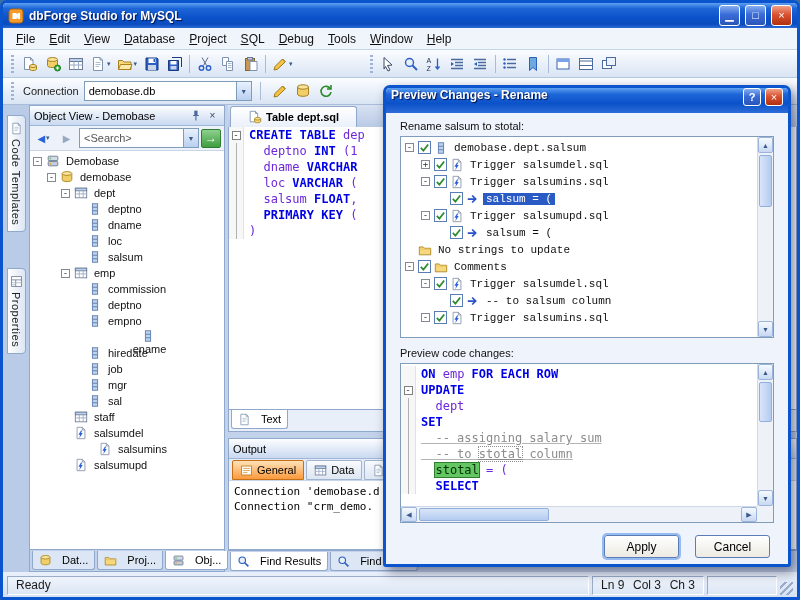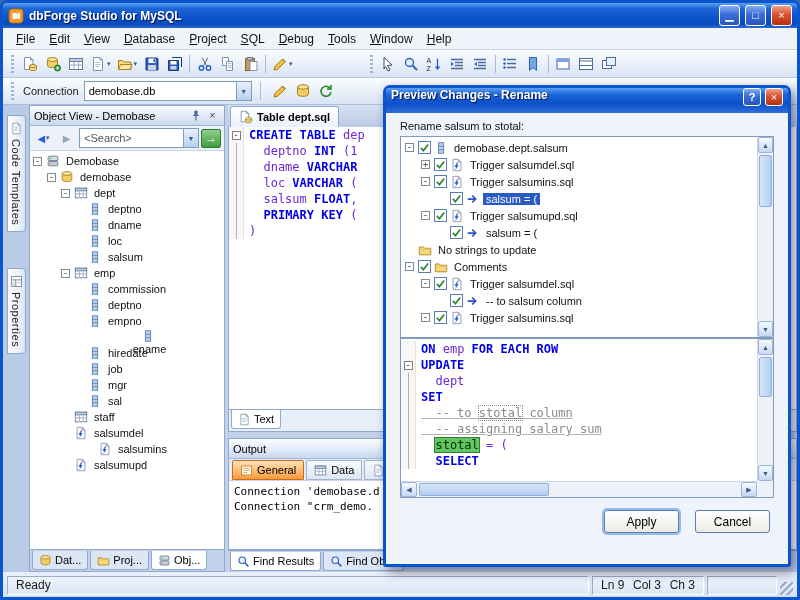--- a/index.html
+++ b/index.html
@@ -73,29 +73,29 @@
   .tree { flex:1; overflow:hidden; background:#fff; padding-top:2px; }
   .tree-row { height:16px; display:flex; align-items:center; font-size:11px; white-space:nowrap; }
   .expander { width:9px; height:9px; border:1px solid #848A94; background:#fff; font-size:9px;
               line-height:7px; text-align:center; margin-right:4px; flex:none; color:#333;
               font-family:"DejaVu Sans Mono",monospace; }
   .expander-sp { width:13px; flex:none; }
   .tree-row .icon { margin-right:4px; }
   .tlabel { padding:0 2px; color:#111; }
   .bottom-tabs { height:22px; flex:none; background:#C2D2EA; border-top:1px solid #8FA8CC;
                  display:flex; gap:2px; padding:1px 2px 0; align-items:flex-start; }
-  .btab { height:19px; display:flex; align-items:center; gap:3px; font-size:11px; padding:0 6px;
+  .btab { height:19px; display:flex; align-items:center; gap:10px; font-size:11px; padding:0 6px;
           background:#DCE6F4; border:1px solid #8FA8CC; border-top:none; border-radius:0 0 3px 3px;
           white-space:nowrap; }
   .btab.active { background:#fff; }
   .vsplit { width:3px; }
   .editor-col { flex:1; min-width:0; display:flex; flex-direction:column; }
   .doc-tabs { height:22px; flex:none; display:flex; align-items:flex-end; padding-left:2px;
               background:linear-gradient(#D7E2F2,#B9CAE6); }
-  .dtab { height:21px; display:flex; align-items:center; gap:4px; padding:0 8px; font-size:11px;
+  .dtab { height:21px; display:flex; align-items:center; gap:4px; padding:0 17px; font-size:11px;
           background:linear-gradient(#FFFFFF,#EAF0FA); border:1px solid #8FA8CC; border-bottom:none;
           border-radius:3px 3px 0 0; font-weight:bold; }
   .editor { flex:1; background:#fff; border:1px solid #8FA8CC; border-top:none; overflow:hidden; }
   .text-bar { height:22px; flex:none; background:#E9EFF8; border:1px solid #8FA8CC; border-top:none;
               display:flex; align-items:flex-start; padding:0 2px; }
   .hsplit { height:6px; flex:none; }
   .output { height:112px; flex:none; border:1px solid #8FA8CC; background:#fff; display:flex;
             flex-direction:column; overflow:hidden; }
   .output-tabs { height:22px; flex:none; display:flex; align-items:flex-end; gap:2px;
                  background:#E4EBF6; padding:0 3px; border-bottom:1px solid #C8D4E8; }
@@ -140,21 +140,21 @@
             background:linear-gradient(180deg,#5EA0F2 0%,#1D66D8 25%,#0B51C9 62%,#2E6CD8 100%); }
   .dlg-title { color:#fff; font-weight:bold; font-size:12px; flex:1; text-shadow:1px 1px 1px #00124A; }
   .dlg-body { flex:1; padding:7px 14px 8px; display:flex; flex-direction:column; }
   .dlg-label { font-size:11px; margin-bottom:4px; color:#111; }
   .dlg-label.second { margin-top:9px; }
   .dlg-tree-wrap { height:202px; flex:none; position:relative; border:1px solid #7F9DB9; background:#fff; }
   .dlg-tree { position:absolute; inset:0 16px 0 0; overflow:hidden; padding-top:2px; }
   .drow { height:17px; display:flex; align-items:center; font-size:11px; white-space:nowrap;
           padding-left:4px; }
   .drow .icon { margin-right:3px; }
-  .dlabel { padding:0 3px; color:#111; }
+  .dlabel { padding:0 3px; color:#111;font-family:Liberation Mono, monospace; }
   .dlabel.sel { background:#2A5AC4; color:#fff; }
   .dlg-code-wrap { height:160px; flex:none; position:relative; border:1px solid #7F9DB9; background:#fff; }
   .dlg-code { position:absolute; inset:0 16px 16px 0; overflow:hidden; padding-top:2px; }
   .vscroll { position:absolute; top:0; right:0; bottom:0; width:16px; background:#EEF2F8;
              border-left:1px solid #D0D8E8; display:flex; flex-direction:column; }
   .dlg-code-wrap .vscroll { bottom:16px; }
   .scroll-btn { height:16px; width:100%; flex:none; background:linear-gradient(#F6FAFF,#C8D8F2);
              border:1px solid #9AB4DC; border-radius:2px; font-size:7px; color:#3A5A8C;
              display:flex; align-items:center; justify-content:center; padding:0; }
   .hscroll .scroll-btn { width:16px; height:100%; }
@@ -1022,28 +1022,29 @@
             </div>
           </div>
         <div class="vscroll">
           <button class="scroll-btn">▲</button>
           <div class="vtrack">
             <div class="vthumb"></div>
           </div>
           <button class="scroll-btn">▼</button>
         </div>
       </div>
+      <div class="dlg-label second">Preview code changes:</div>
       <div class="dlg-code-wrap">
         <div class="dlg-code" id="dlgCode">
             <div class="code-line"><span class="gutter"></span><span class="lc"><span class="seg-kw">ON</span><span class="seg-id"> emp </span><span class="seg-kw">FOR EACH ROW</span></span></div>
             <div class="code-line"><span class="gutter"><span class="fold-box">-</span></span><span class="lc"><span class="seg-kw">UPDATE</span></span></div>
             <div class="code-line"><span class="gutter"><span class="fold-line"></span></span><span class="lc"><span class="seg-id">  dept</span></span></div>
             <div class="code-line"><span class="gutter"><span class="fold-line"></span></span><span class="lc"><span class="seg-kw">SET</span></span></div>
+            <div class="code-line"><span class="gutter"><span class="fold-line"></span></span><span class="lc"><span class="seg-cm">  -- assigning salary sum</span></span></div>
             <div class="code-line"><span class="gutter"><span class="fold-line"></span></span><span class="lc"><span class="seg-cm">  -- to </span><span class="seg-cmu">stotal</span><span class="seg-cm"> column</span></span></div>
-            <div class="code-line"><span class="gutter"><span class="fold-line"></span></span><span class="lc"><span class="seg-cm">  -- assigning salary sum</span></span></div>
             <div class="code-line"><span class="gutter"><span class="fold-line"></span></span><span class="lc"><span class="seg-id">  </span><span class="seg-hl">stotal</span><span class="seg-id"> = (</span></span></div>
             <div class="code-line"><span class="gutter"><span class="fold-line"></span></span><span class="lc"><span class="seg-id">  </span><span class="seg-kw">SELECT</span></span></div>
           </div>
         <div class="vscroll">
           <button class="scroll-btn">▲</button>
           <div class="vtrack">
             <div class="vthumb" style="height:40px"></div>
           </div>
           <button class="scroll-btn">▼</button>
         </div>

